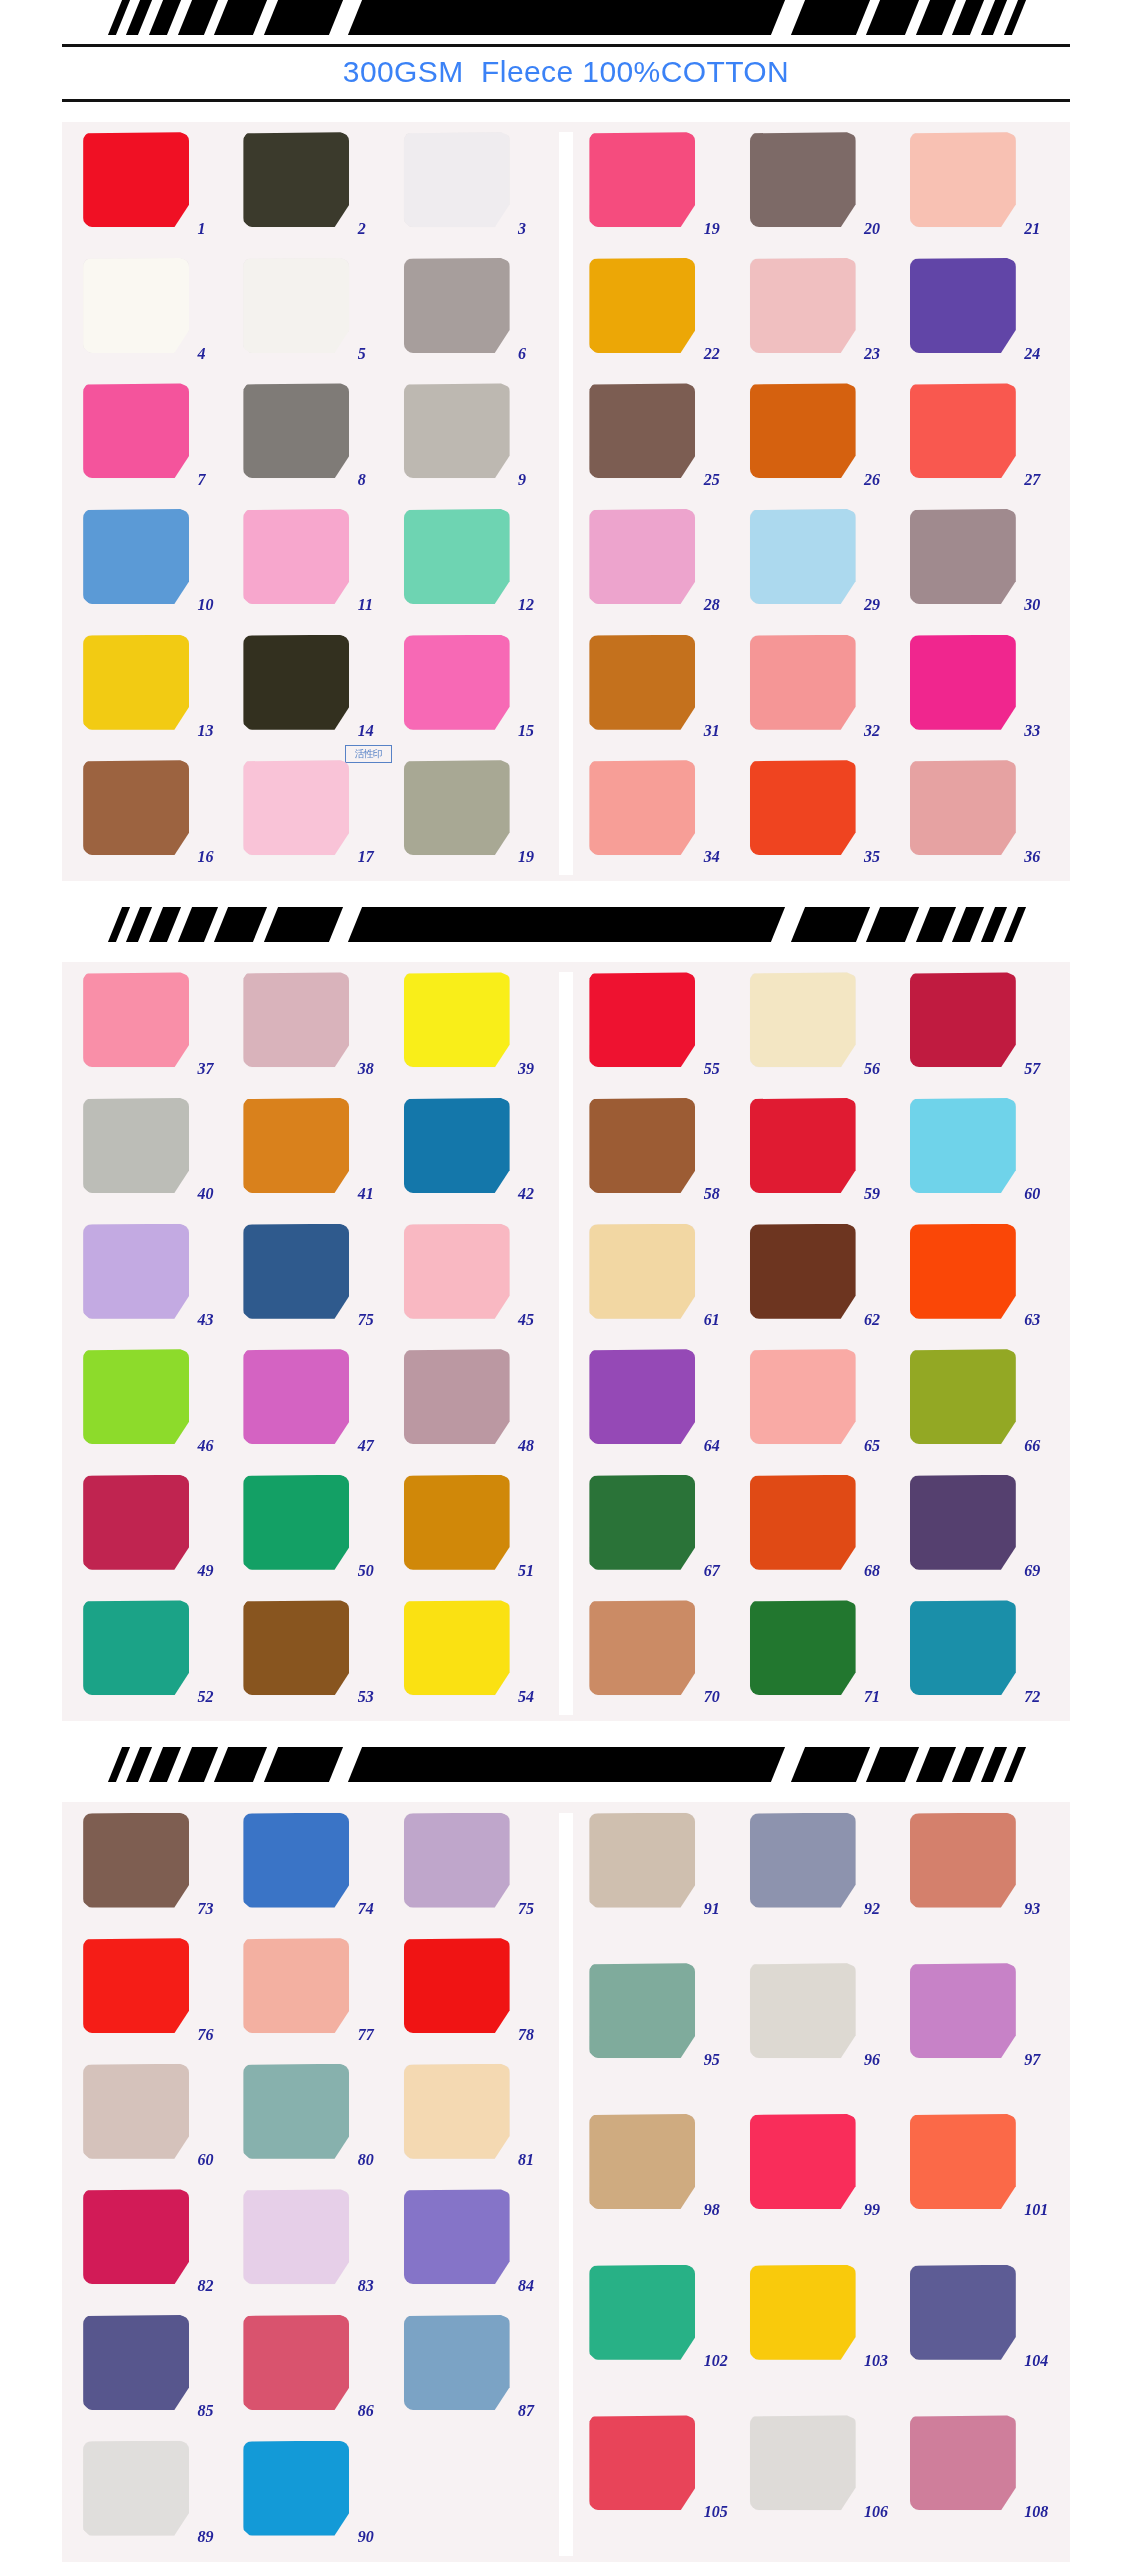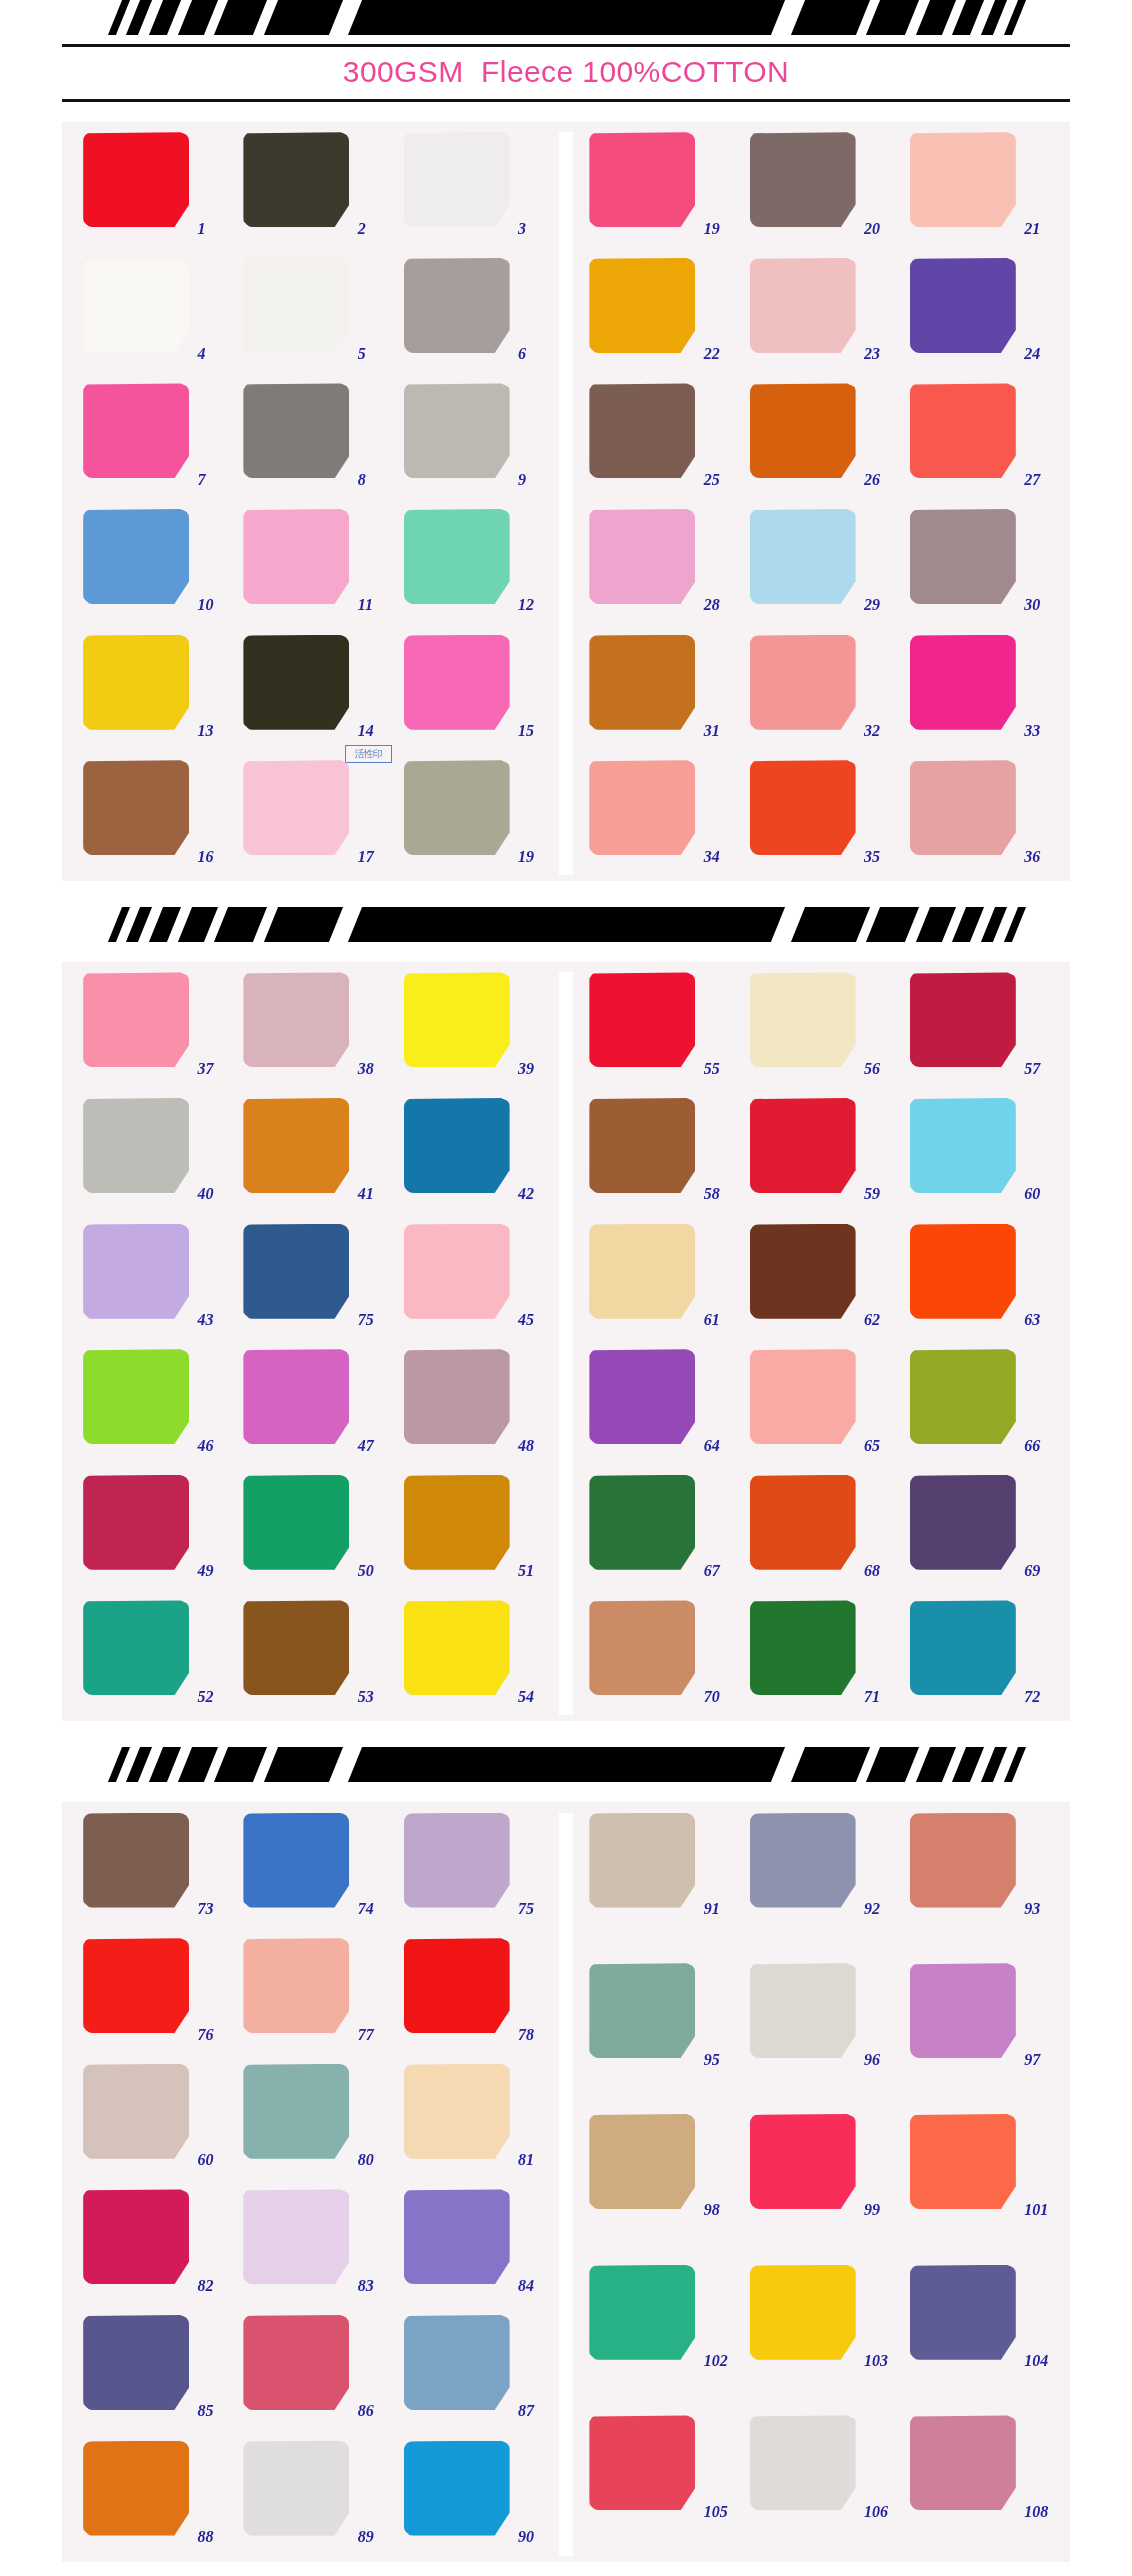--- a/index.html
+++ b/index.html
@@ -38,21 +38,21 @@
     border-bottom: 3.8px solid #121212;
     padding: 7.5px 0 10.6px 0;
     box-sizing: border-box;
     text-align: center;
     background: #ffffff;
   }
   .title-band .title-text {
     font-family: "Liberation Sans", sans-serif;
     font-size: 30px;
     letter-spacing: 0.4px;
-    color: #ec4899;
+    color: #3b82f6;
     font-weight: 400;
     white-space: pre;
   }
 
   
   .block {
     width: 1008px;
     margin: 0 auto;
     background: #f7f2f3;
     display: flex;
@@ -541,24 +541,20 @@
       </div>
       <div class="cell">
         <div class="chip" style="background: rgb(217, 83, 110);"></div>
         <div class="num">86</div>
       </div>
       <div class="cell">
         <div class="chip" style="background: rgb(123, 163, 197);"></div>
         <div class="num">87</div>
       </div>
       <div class="cell">
-        <div class="chip" style="background: rgb(224, 115, 22);"></div>
-        <div class="num">88</div>
-      </div>
-      <div class="cell">
         <div class="chip" style="background: rgb(224, 222, 220);"></div>
         <div class="num">89</div>
       </div>
       <div class="cell">
         <div class="chip" style="background: rgb(19, 154, 215);"></div>
         <div class="num">90</div>
       </div>
     </div>
   <div class="half-gap"></div>
   <div class="half half-right">

